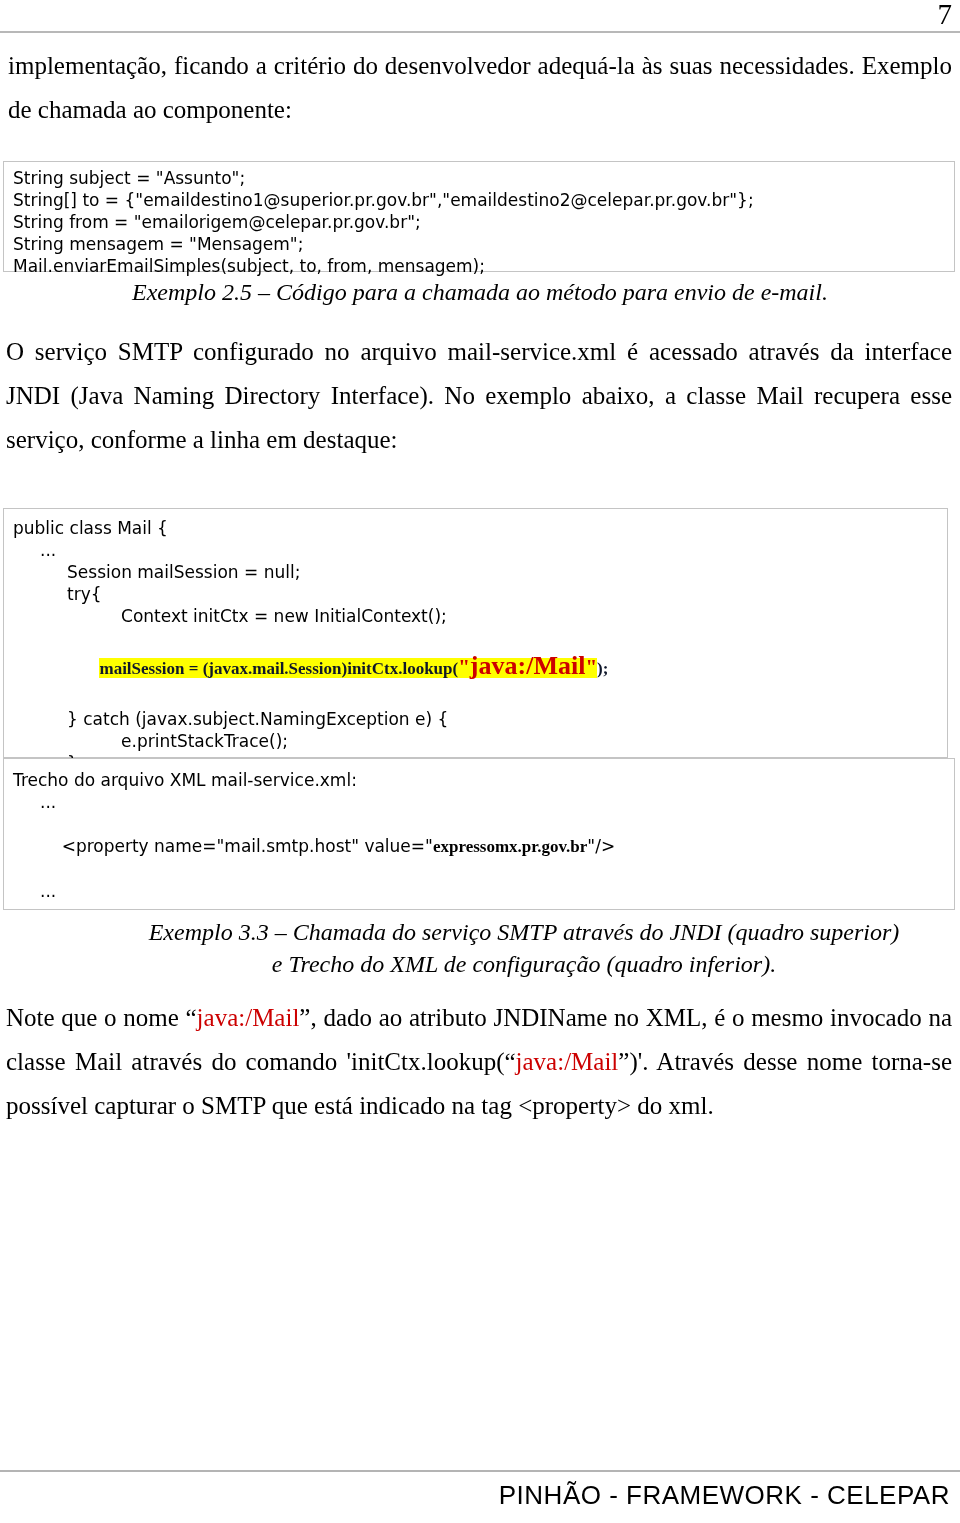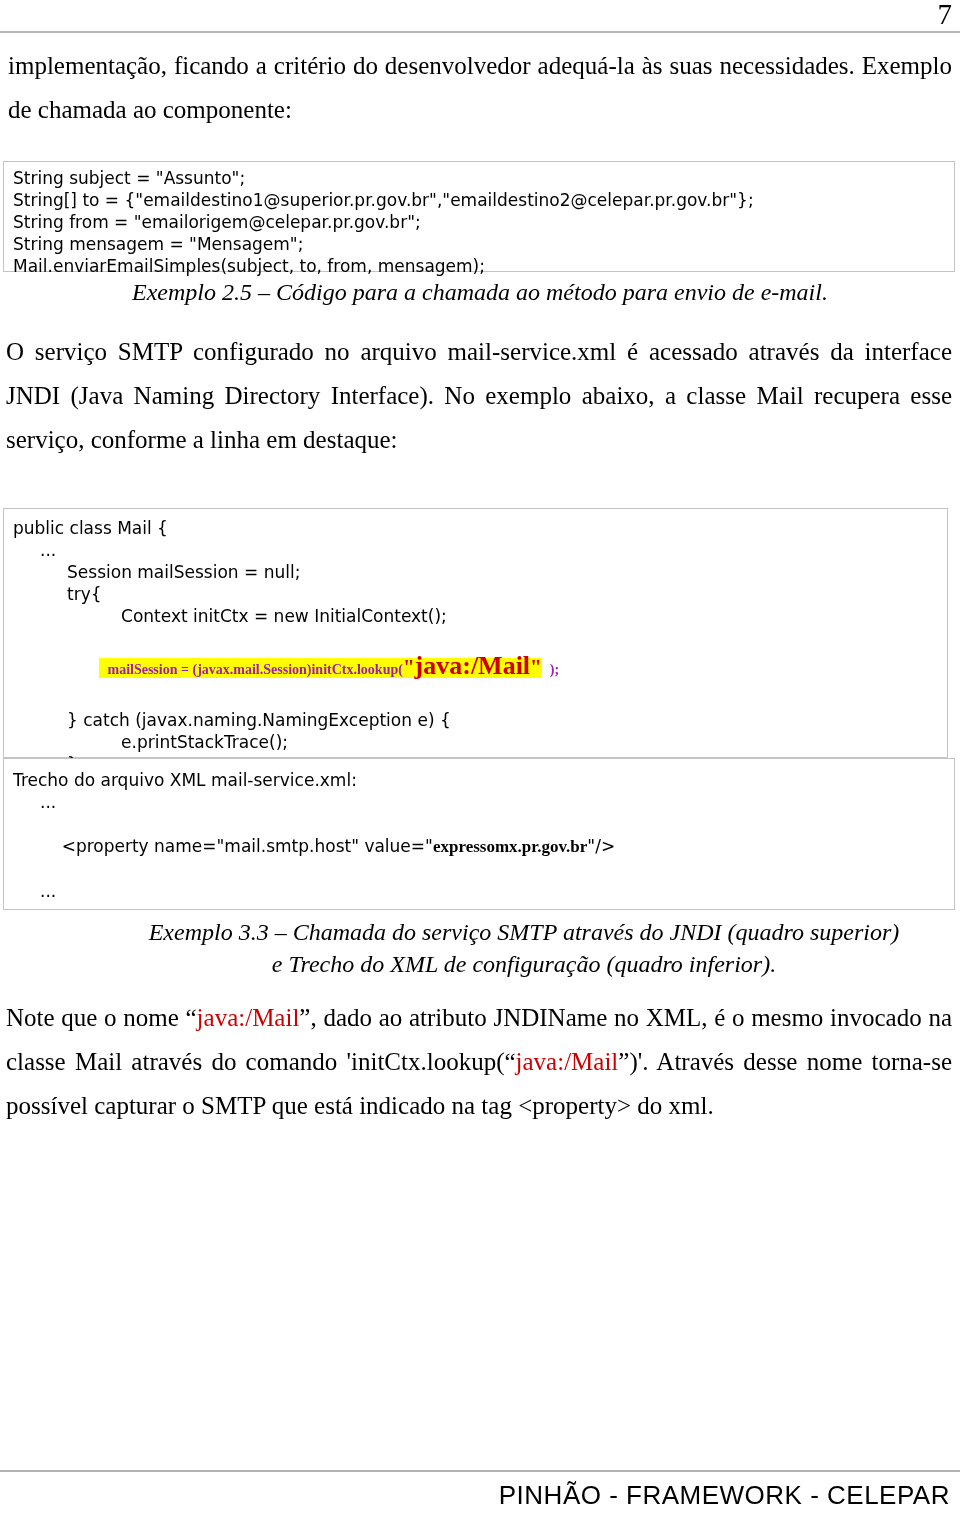--- a/index.html
+++ b/index.html
@@ -69,23 +69,22 @@
     white-space: pre;
     color: #000;
   }
 
   .hl {
     background: #ffff00;
   }
   .hl-bold {
     font-family: "Liberation Serif", "DejaVu Serif", serif;
     font-weight: bold;
-    font-size: 14px;
-    color: #a21caf;
-    margin-left: 8px;
+    font-size: 17px;
+    color: #0f172a;
   }
   .hl-red {
     font-family: "Liberation Serif", "DejaVu Serif", serif;
     font-weight: bold;
     font-size: 26px;
     color: #cc0000;
     letter-spacing: 0px;
   }
   .hl-quote {
     font-family: "Liberation Serif", "DejaVu Serif", serif;
@@ -160,21 +159,21 @@
     <div class="code-line">public class Mail {</div>
     <div class="code-line">     ...</div>
     <div class="code-line">          Session mailSession = null;</div>
     <div class="code-line">          try{</div>
     <div class="code-line">                    Context initCtx = new InitialContext();</div>
 
     <div class="code-line" style="line-height:26px;">
       <span style="visibility:hidden;">          </span><span class="hl"><span class="hl-bold">mailSession = (javax.mail.Session)initCtx.lookup(</span><span class="hl-quote">"</span><span class="hl-red">java:/Mail</span><span class="hl-quote">"</span></span><span class="hl-bold">);</span>
     </div>
 
-    <div class="code-line">          } catch (javax.naming.NamingException e) {</div>
+    <div class="code-line">          } catch (javax.subject.NamingException e) {</div>
     <div class="code-line">                    e.printStackTrace();</div>
     <div class="code-line">          }</div>
     <div class="code-line">     ...</div>
     <div class="code-line">}</div>
   </div>
 </div>
 
 <div class="codebox" style="left:3px; top:758px; width:952px; height:152px;">
   <div style="padding:10px 0 0 9px;">
     <div class="code-line">Trecho do arquivo XML mail-service.xml:</div>

